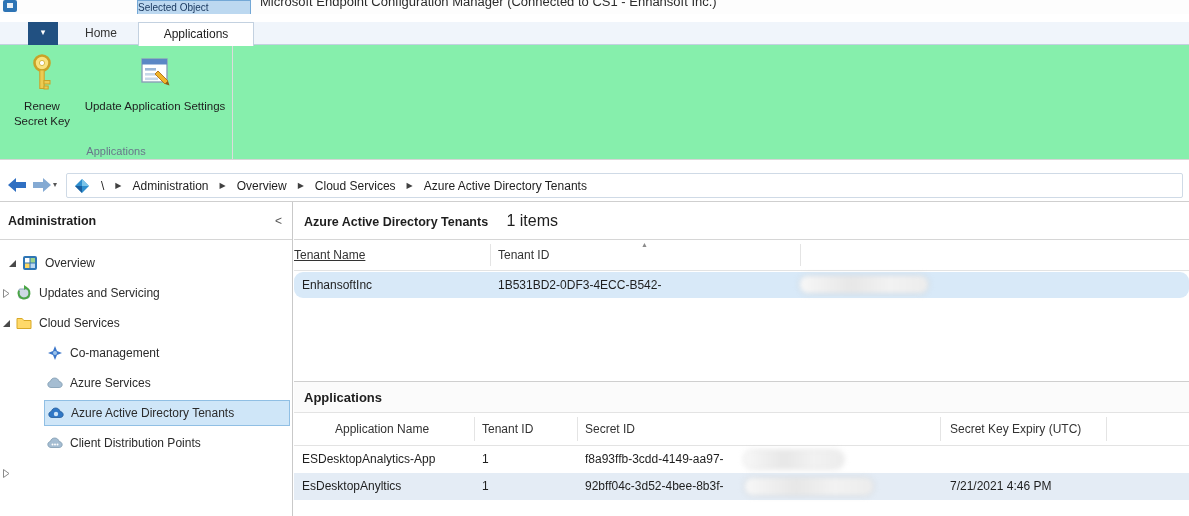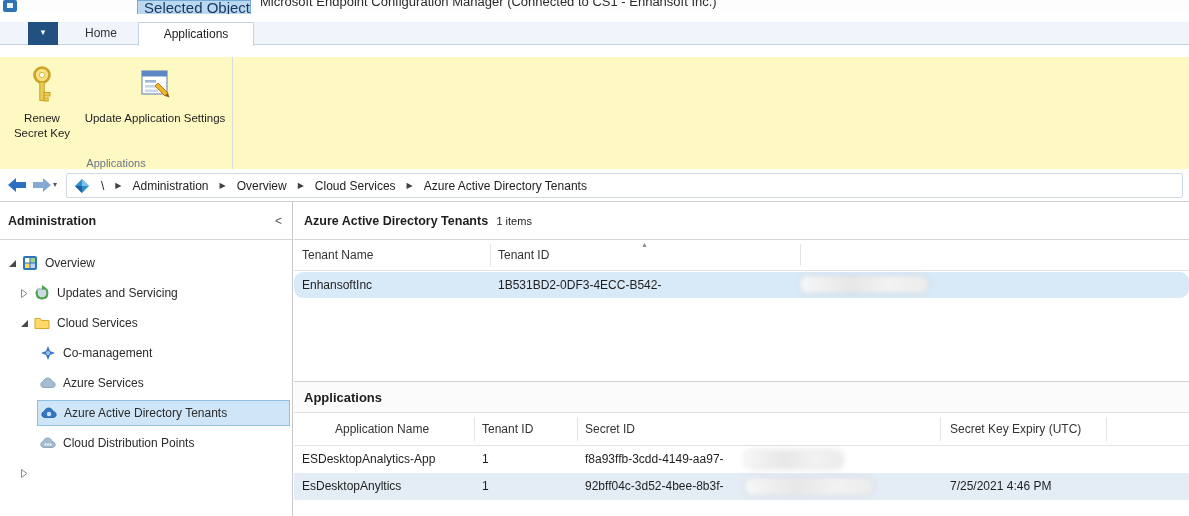--- a/index.html
+++ b/index.html
@@ -5,38 +5,38 @@
   * { margin:0; padding:0; box-sizing:border-box; }
   body { font-family:"Liberation Sans", sans-serif; background:#fff; }
   #app { position:relative; width:1189px; height:516px; background:#fff; overflow:hidden;
          font-size:12px; color:#1e1e1e; }
 
   
   .titlebar { position:absolute; top:0; left:0; width:100%; height:14px; background:#fdfdfd; overflow:hidden; }
   .app-icon { position:absolute; left:3px; top:0; width:14px; height:12px; background:#2e74b5; border-radius:2px; }
   .app-icon::after { content:""; position:absolute; left:4px; top:3px; width:6px; height:5px; background:#fff; opacity:.9; }
   .context-tab { position:absolute; left:137px; top:0; width:114px; height:14px; background:#bcd8f0;
-                 border:1px solid #74a8d6; border-bottom:none; font-size:15px; line-height:13px;
-                 text-align:right; color:#17365d; }
+                 border:1px solid #74a8d6; border-bottom:none; font-size:10px; line-height:13px;
+                 text-align:left; color:#17365d; }
   .window-title { position:absolute; left:260px; top:-6px; font-size:13px; color:#2b2b2b; white-space:nowrap; }
 
   
   .tabs-row { position:absolute; top:22px; left:0; width:100%; height:23px; background:#f0f5fb;
               border-bottom:1px solid #c3d1e0; }
   .file-btn { position:absolute; left:28px; top:0; width:30px; height:23px; background:#215081; color:#fff;
               text-align:center; line-height:21px; font-size:9px; cursor:pointer; }
   .tab { position:absolute; top:0; height:23px; line-height:23px; text-align:center; font-size:12px;
          color:#333; cursor:pointer; }
   .tab.home { left:64px; width:74px; }
   .tab.apps { left:138px; width:116px; background:#fff; border:1px solid #c3d1e0; border-bottom:none;
               height:24px; z-index:2; color:#1e1e1e; }
 
   
-  .ribbon { position:absolute; top:45px; left:0; width:100%; height:115px; background:#fef9c3;
-            border-bottom:1px solid #d6d6d6;margin-top:12px; }
+  .ribbon { position:absolute; top:45px; left:0; width:100%; height:115px; background:#86efac;
+            border-bottom:1px solid #d6d6d6; }
   .ribbon-group { position:absolute; left:0; top:0; width:233px; height:114px; border-right:1px solid #dcdcdc; }
   .group-label { position:absolute; bottom:2px; width:100%; text-align:center; font-size:11px; color:#68768a; }
   .rbtn { position:absolute; top:5px; text-align:center; font-size:11.5px; line-height:15px; color:#1e1e1e; cursor:pointer; }
   .rbtn svg { display:block; margin:2px auto 5px; }
   .rbtn.renew { left:6px; width:72px; }
   .rbtn.update { left:84px; width:142px; }
 
   
   .navbar { position:absolute; top:169px; left:0; width:100%; height:33px; background:#fff;
             border-bottom:1px solid #cfcfcf; }
@@ -52,33 +52,33 @@
   
   .sidebar { position:absolute; top:202px; left:0; width:293px; height:314px; background:#fff;
              border-right:1px solid #c9c9c9; }
   .side-header { height:38px; border-bottom:1px solid #d6d6d6; font-weight:bold; font-size:12.5px;
                  line-height:38px; padding-left:8px; color:#1e1e1e; position:relative; }
   .collapse { position:absolute; right:10px; top:0; line-height:38px; color:#555; font-size:12px;
               font-weight:normal; cursor:pointer; }
   .tree { padding-top:8px; }
   .titem { position:relative; height:30px; display:flex; align-items:center; cursor:pointer; }
   .titem.lvl0 { padding-left:6px; }
-  .titem.lvl1 { padding-left:18px; }
-  .titem.lvl2 { padding-left:24px; }
+  .titem.lvl1 { }
+  .titem.lvl2 { padding-left:31px; }
   .arrow { width:13px; display:inline-flex; justify-content:center; }
   .hl { display:flex; align-items:center; flex:1; align-self:stretch; margin:2px 2px 2px 0; padding-left:3px; }
   .hl.selected { background:#cfe6f8; border:1px solid #90bfe4; }
   .ticon { margin-right:7px; flex:0 0 auto; }
   .tlabel { font-size:12px; color:#2b2b2b; white-space:nowrap; }
 
   
   .main { position:absolute; top:202px; left:294px; width:895px; height:314px; background:#fff; }
   .main-header { height:38px; border-bottom:1px solid #d6d6d6; line-height:38px; padding-left:10px; }
   .main-header .bold { font-weight:bold; font-size:12.5px; }
-  .main-header .count { font-size:11px; margin-left:5px; }
+  .main-header .count { font-size:16px; margin-left:15px; }
 
   .thead { position:absolute; left:0; right:0; border-bottom:1px solid #e3e3e3; background:#fff; }
   .thead.tenants { top:38px; height:31px; }
   .thead .hcell { position:absolute; top:0; font-size:12px; color:#333; line-height:31px; cursor:pointer; white-space:nowrap; }
   .colsep { position:absolute; top:4px; bottom:4px; width:1px; background:#e4e4e4; }
   .sort-asc { position:absolute; font-size:7px; color:#8b8b8b; }
 
   .trow { position:absolute; left:0; right:0; height:26px; }
   .trow .cell { position:absolute; top:0; line-height:26px; font-size:12px; color:#1e1e1e; white-space:nowrap; }
   .row-selected-blue { background:#d8e9f8; }
@@ -257,21 +257,21 @@
 
       <div class="titem lvl2">
         <span class="arrow"></span>
         <span class="hl">
           <svg class="ticon" width="16" height="16" viewBox="0 0 16 16">
             <path d="M4 12.5 C2 12.5 0.8 11 0.8 9.4 C0.8 7.9 1.9 6.7 3.4 6.5 C3.8 4.4 5.6 3 7.7 3 C9.9 3 11.7 4.5 12.1 6.6 C13.8 6.7 15.2 8 15.2 9.7 C15.2 11.3 13.9 12.5 12.2 12.5 Z" fill="#a5bdd2" stroke="#7e9ab0" stroke-width="0.8"></path>
             <circle cx="5.5" cy="9.5" r="1" fill="#ffffff"></circle>
               <circle cx="8" cy="9.5" r="1" fill="#ffffff"></circle>
               <circle cx="10.5" cy="9.5" r="1" fill="#ffffff"></circle>
           </svg>
-          <span class="tlabel">Cloud Distribution Points</span>
+          <span class="tlabel">Client Distribution Points</span>
         </span>
       </div>
 
       <div class="titem lvl1">
         <span class="arrow">
           <svg width="9" height="9">
               <polygon points="1.5,0.5 7,4.5 1.5,8.5" fill="#ffffff" stroke="#8a8a8a"></polygon>
             </svg>
         </span>
       </div>
@@ -279,21 +279,21 @@
     </div>
   </div>
 
   <div class="main">
     <div class="main-header">
       <span class="bold">Azure Active Directory Tenants</span>
       <span class="count">1 items</span>
     </div>
 
     <div class="thead tenants">
-      <span class="hcell" style="left:8px;">Tenant Name</span>
+      <span class="hcell" style="left:0;text-decoration:underline;">Tenant Name</span>
       <span class="hcell" style="left:204px;">Tenant ID</span>
       <span class="sort-asc" style="left:347px; top:1px;">▲</span>
       <span class="colsep" style="left:196px;"></span>
       <span class="colsep" style="left:506px;"></span>
     </div>
     <div class="trow row-selected-blue" style="top:70px;border-radius:9px;">
       <span class="cell" style="left:8px;">EnhansoftInc</span>
       <span class="cell" style="left:204px;">1B531BD2-0DF3-4ECC-B542-</span>
       <span class="redact" style="left:506px; top:4px; width:128px;"></span>
     </div>
@@ -314,17 +314,17 @@
       <span class="cell" style="left:188px; line-height:27px;">1</span>
       <span class="cell" style="left:291px; line-height:27px;">f8a93ffb-3cdd-4149-aa97-</span>
       <span class="redact" style="left:451px; top:5px; width:98px;"></span>
       <span class="cell" style="left:656px; line-height:27px;"></span>
     </div>
     <div class="trow row-shaded" style="top:271px; height:27px;">
       <span class="cell" style="left:8px; line-height:27px;">EsDesktopAnyltics</span>
       <span class="cell" style="left:188px; line-height:27px;">1</span>
       <span class="cell" style="left:291px; line-height:27px;">92bff04c-3d52-4bee-8b3f-</span>
       <span class="redact" style="left:451px; top:5px; width:128px;"></span>
-      <span class="cell" style="left:656px; line-height:27px;">7/25/2021 4:46 PM</span>
+      <span class="cell" style="left:656px; line-height:27px;">7/21/2021 4:46 PM</span>
     </div>
   </div>
 
 </div>
 
 </body></html>

